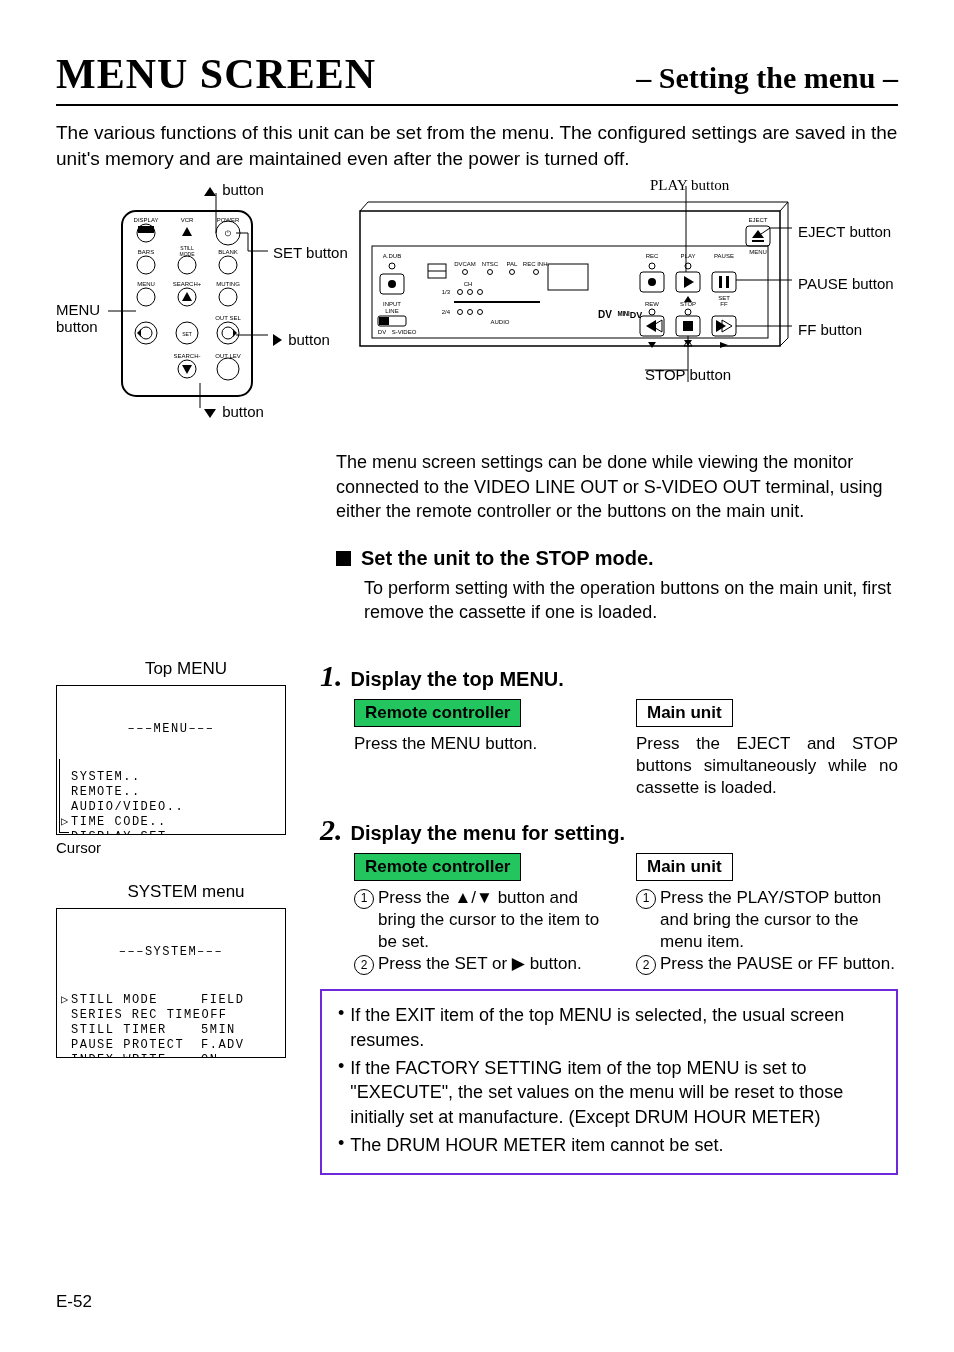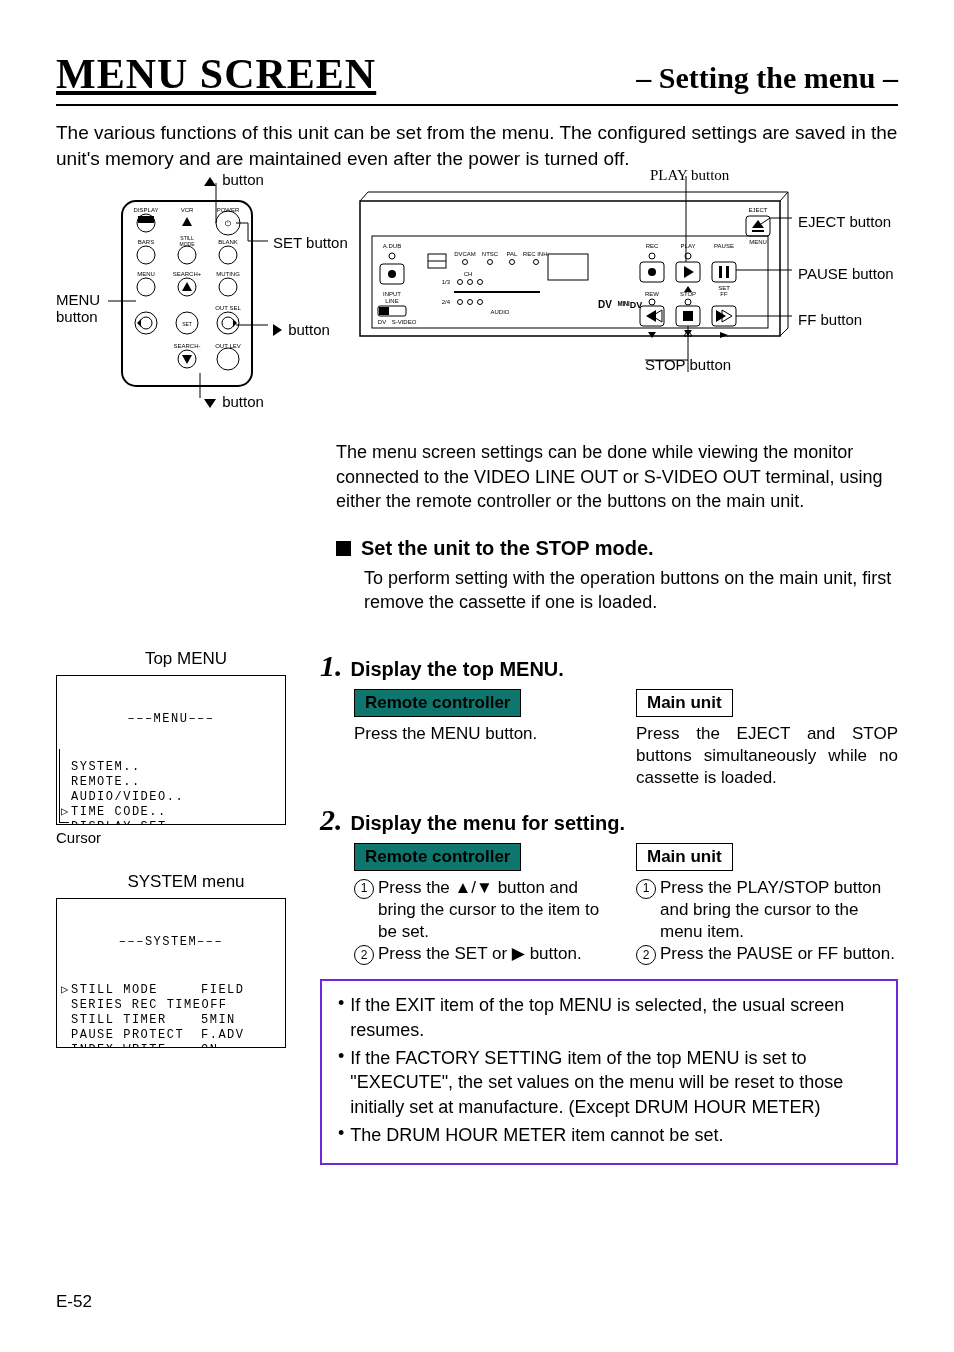--- a/index.html
+++ b/index.html
@@ -1,21 +1,21 @@
 <!DOCTYPE html>
 <html><head>
 <meta charset="utf-8">
 <style>
   @page { margin:0; }
   html,body{margin:0;padding:0;background:#fff;font-family:Arial,Helvetica,sans-serif;color:#000;}
   .page{width:954px;height:1352px;position:relative;box-sizing:border-box;padding:50px 56px 40px 56px;}
   .title-row{display:flex;align-items:baseline;justify-content:space-between;border-bottom:2px solid #000;padding-bottom:6px;margin-bottom:14px;}
-  .title-main{font-family:"Times New Roman",serif;font-weight:900;font-size:42px;letter-spacing:1px;text-decoration:underline;}
+  .title-main{font-family:"Times New Roman",serif;font-weight:900;font-size:42px;letter-spacing:1px;}
   .title-sub{font-family:"Times New Roman",serif;font-weight:900;font-size:30px;}
-  .intro{font-size:19px;line-height:1.35;}
+  .intro{font-size:19px;line-height:1.35;margin-bottom:10px;}
   .diagrams{display:flex;gap:24px;margin-bottom:24px;}
   .diag-box{position:relative;}
   .diag-left{width:270px;height:245px;}
   .diag-right{width:540px;height:220px;}
   .dlabel{position:absolute;font-size:15px;white-space:nowrap;}
   .tri{display:inline-block;}
   .tri-up{width:0;height:0;border-left:6px solid transparent;border-right:6px solid transparent;border-bottom:9px solid #000;vertical-align:-1px;margin-right:2px;}
   .tri-down{width:0;height:0;border-left:6px solid transparent;border-right:6px solid transparent;border-top:9px solid #000;vertical-align:-1px;margin-right:2px;}
   .tri-right{width:0;height:0;border-top:6px solid transparent;border-bottom:6px solid transparent;border-left:9px solid #000;vertical-align:-1px;margin-right:2px;}
   .section2{margin-left:280px;font-size:18px;line-height:1.35;margin-bottom:24px;}
@@ -36,21 +36,21 @@
   .cursor-vert{position:absolute;left:2px;top:54px;bottom:2px;width:1px;background:#000;}
   .cursor-horz{position:absolute;left:2px;bottom:1px;width:10px;height:1px;background:#000;}
   .cursor-label{font-size:15px;margin-top:4px;}
   .step-row{margin-bottom:14px;}
   .step-head{display:flex;align-items:baseline;gap:8px;margin-bottom:6px;}
   .step-num{font-family:"Times New Roman",serif;font-style:italic;font-weight:bold;font-size:30px;}
   .step-title{font-size:20px;font-weight:bold;text-align:center;}
   .cols2{display:flex;gap:20px;margin-left:34px;}
   .colhalf{flex:1;}
   .box-label{border:1px solid #000;display:inline-block;padding:3px 10px;font-size:17px;font-weight:bold;margin-bottom:6px;}
-  .box-label.shaded{background:#0f766e;}
+  .box-label.shaded{background:#22c55e;}
   .box-body{font-size:17px;line-height:1.3;}
   .box-body .oli{display:flex;gap:4px;}
   .circ{display:inline-flex;justify-content:center;align-items:center;width:18px;height:18px;border:1.2px solid #000;border-radius:50%;font-size:12px;flex-shrink:0;margin-top:2px;}
   .notes{border:2px solid #6d28d9;margin-top:10px;padding:12px 16px;font-size:18px;line-height:1.35;}
   .notes ul{margin:0;padding:0;list-style:none;}
   .notes li{display:flex;gap:6px;margin-bottom:4px;}
   .notes li::before{content:"•";font-size:18px;line-height:1.2;}
   .page-num{position:absolute;left:56px;bottom:40px;font-size:17px;}
   
   svg text{font-family:Arial,sans-serif;}

